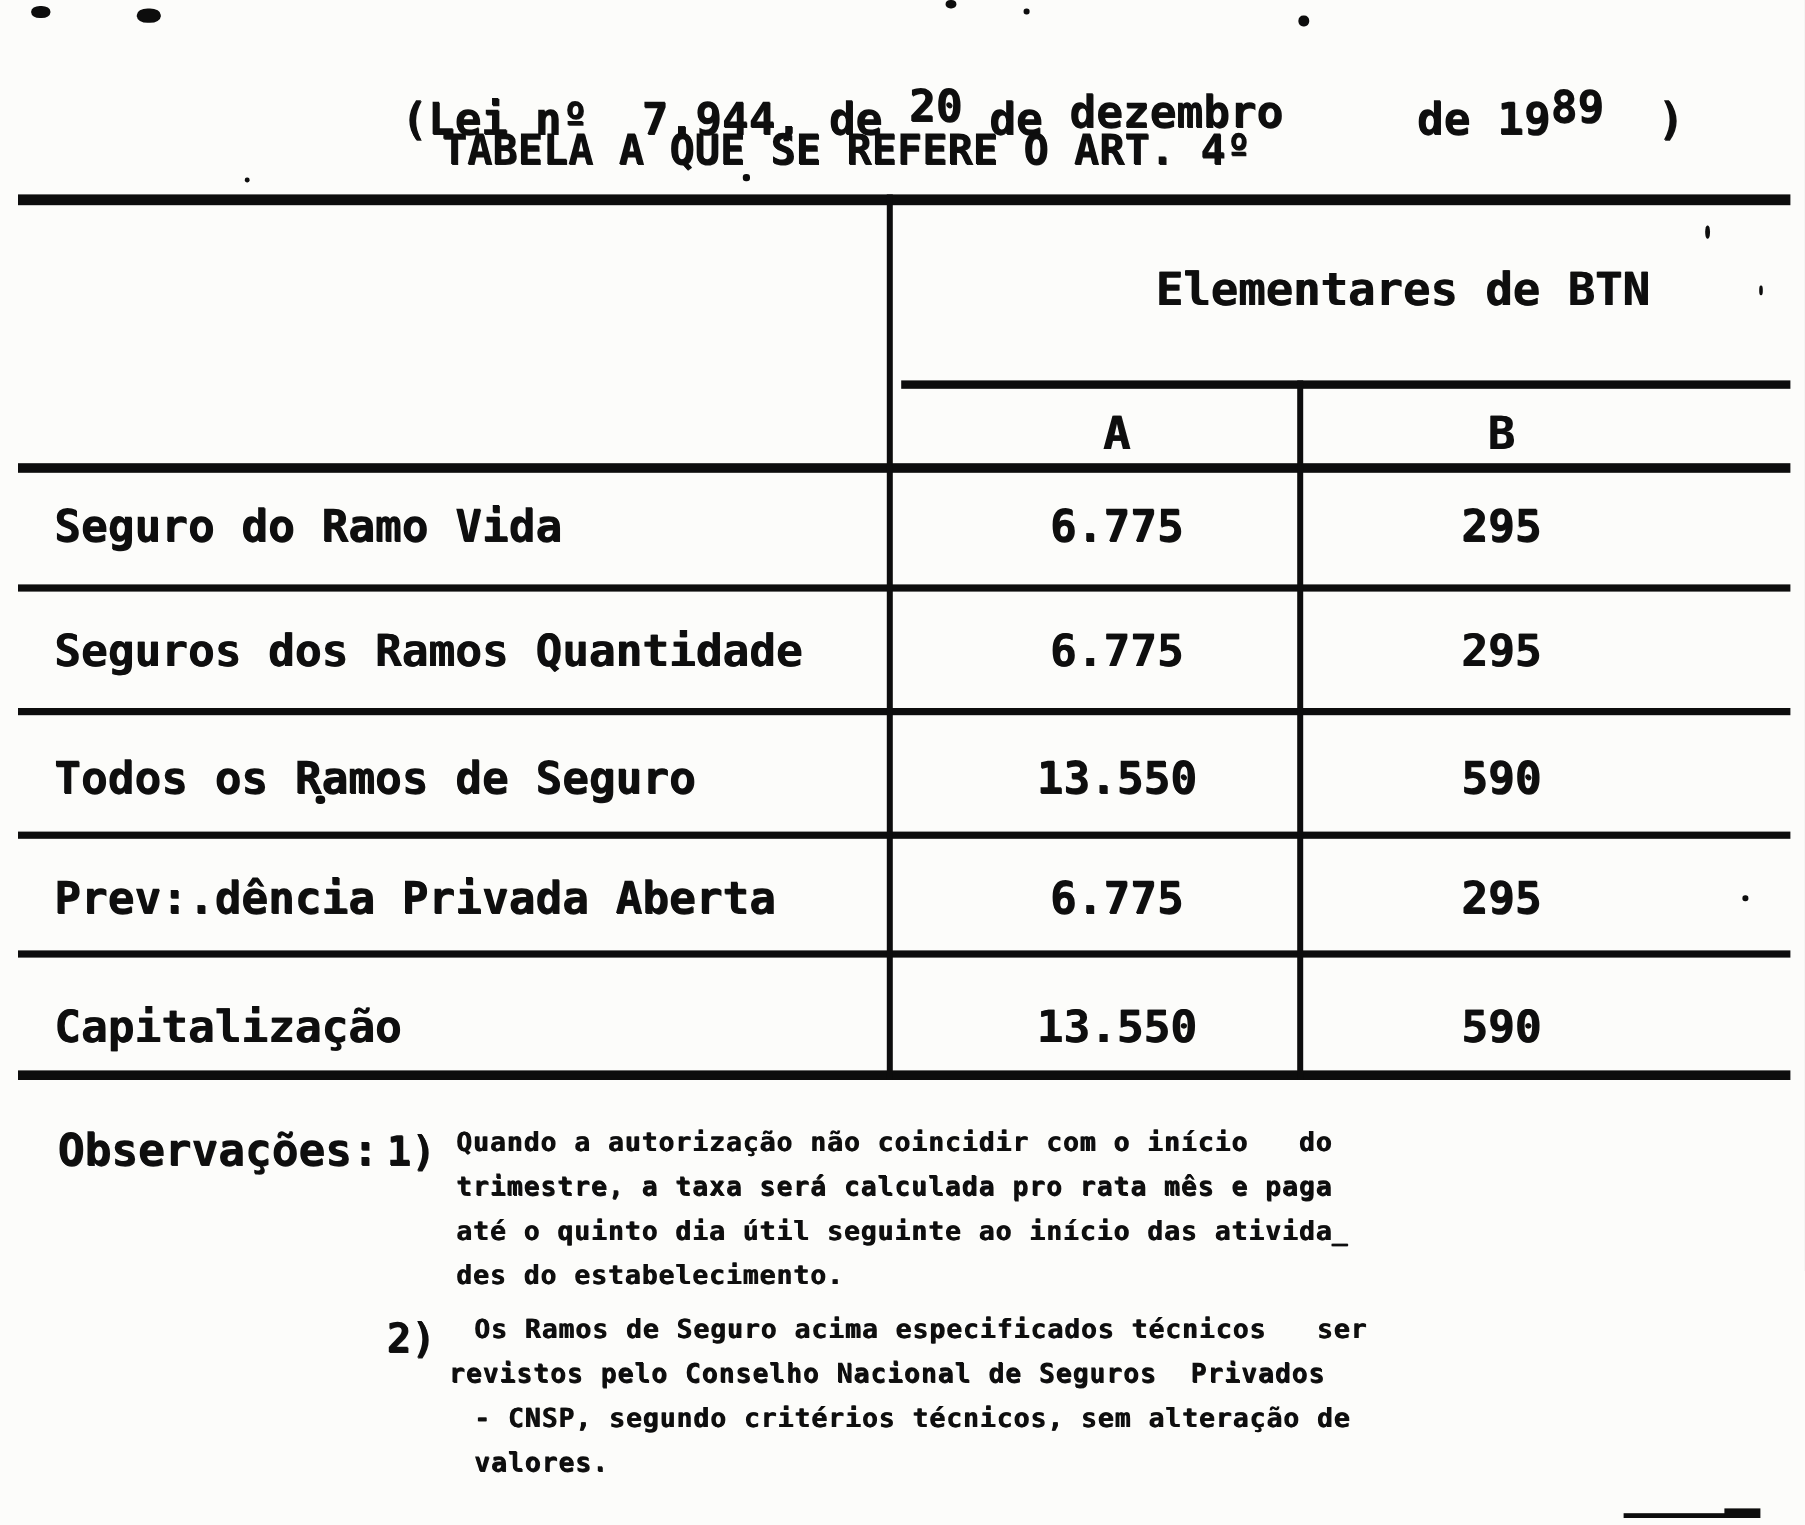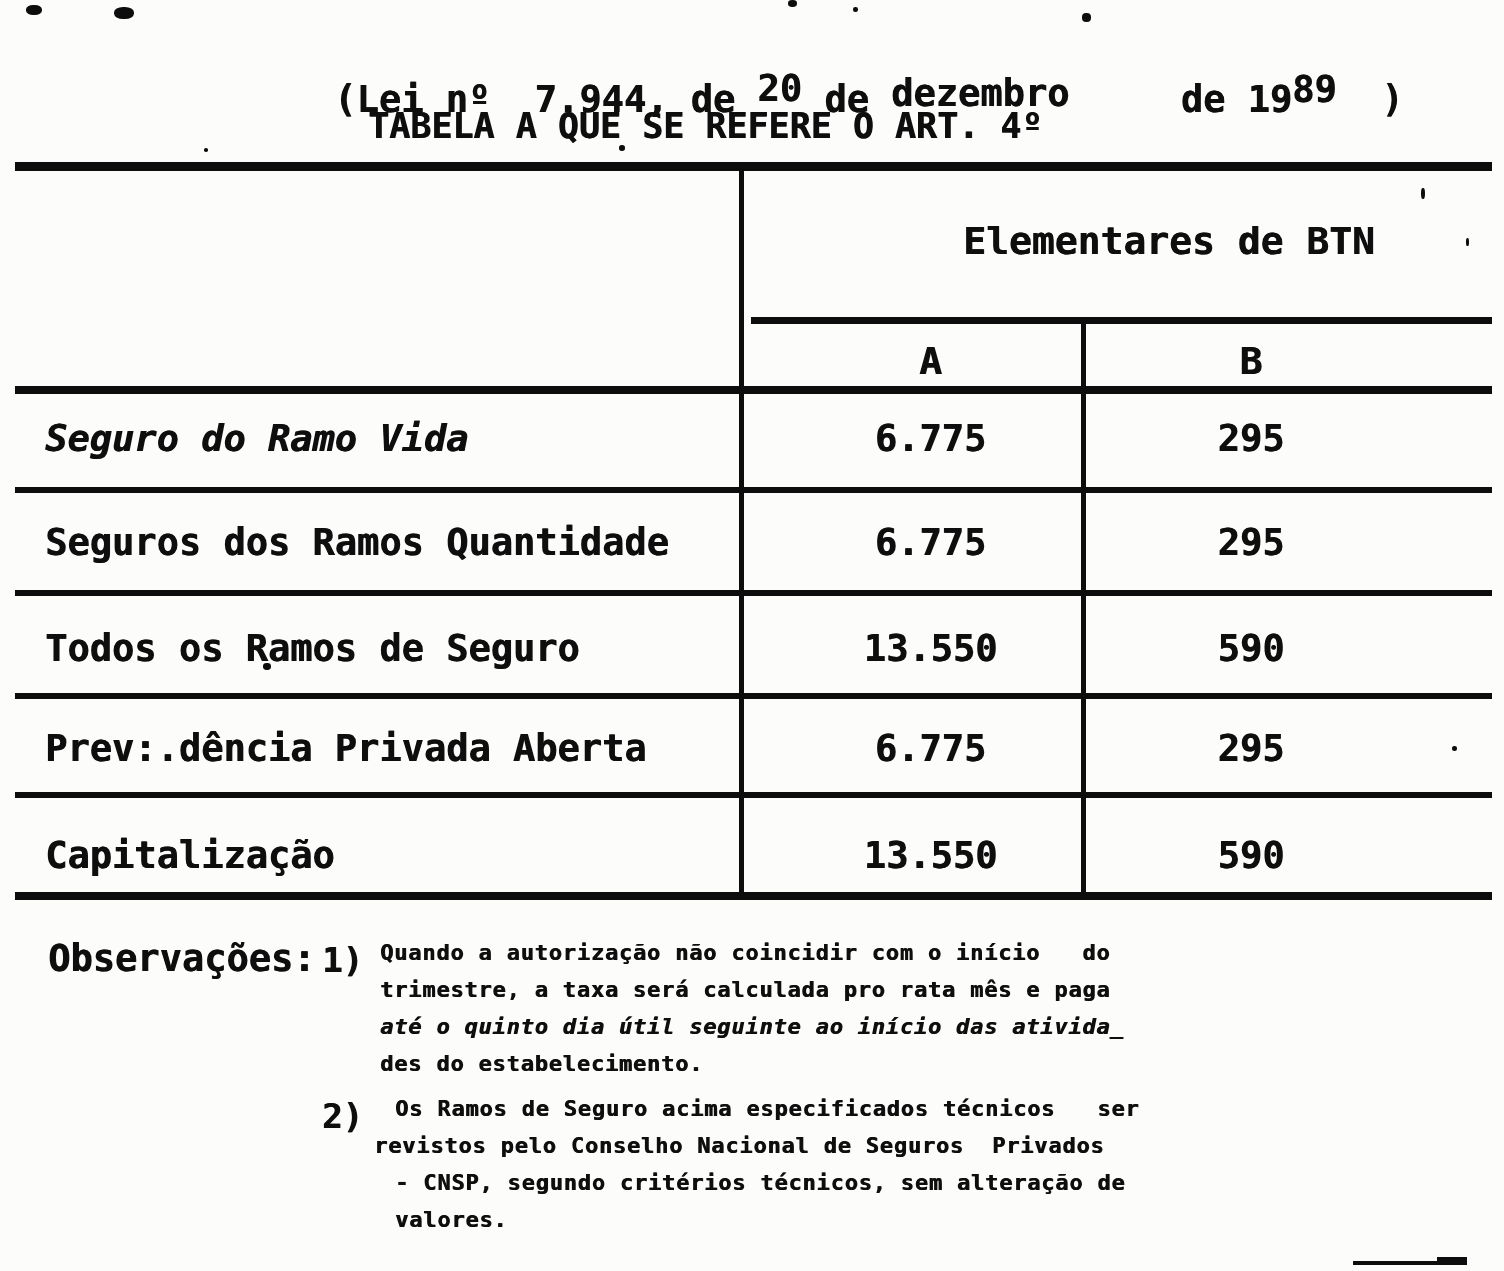--- a/index.html
+++ b/index.html
@@ -51,21 +51,21 @@
   <div class="hline" style="left:15px;top:792px;width:1477px;height:6px;"></div>
   <div class="hline" style="left:15px;top:892px;width:1477px;height:8px;"></div>
   <div class="vline" style="left:739px;top:162px;width:5px;height:738px;"></div>
   <div class="vline" style="left:1081px;top:317px;width:5px;height:583px;"></div>
 
   <div class="t fs38" style="left:963px;top:220px;">Elementares de BTN</div>
   <div class="t fs38 cellA" style="top:340px;">A</div>
   <div class="t fs38 cellB" style="top:340px;">B</div>
 
   <div>
-    <div class="t fs37" style="left:45px;top:418px;font-style:italic;">Seguro do Ramo Vida</div>
+    <div class="t fs37" style="left:45px;top:418px;">Seguro do Ramo Vida</div>
     <div class="t fs37 cellA" style="top:418px;">6.775</div>
     <div class="t fs37 cellB" style="top:418px;">295</div>
   </div>
   <div>
     <div class="t fs37" style="left:45px;top:522px;">Seguros dos Ramos Quantidade</div>
     <div class="t fs37 cellA" style="top:522px;">6.775</div>
     <div class="t fs37 cellB" style="top:522px;">295</div>
   </div>
   <div>
     <div class="t fs37" style="left:45px;top:628px;">Todos os Ramos de Seguro</div>
@@ -82,21 +82,21 @@
     <div class="t fs37 cellA" style="top:835px;">13.550</div>
     <div class="t fs37 cellB" style="top:835px;">590</div>
   </div>
 
   <div class="t fs37" style="left:48px;top:938px;">Observações:</div>
 
   <div>
     <div class="t fs34" style="left:322px;top:941px;">1)</div>
     <div class="t fs33" style="left:380px;top:941px;">Quando a autorização não coincidir com o início   do</div>
     <div class="t fs33" style="left:380px;top:978px;">trimestre, a taxa será calculada pro rata mês e paga</div>
-    <div class="t fs33" style="left:380px;top:1015px;font-style:italic;">até o quinto dia útil seguinte ao início das ativida̲</div>
+    <div class="t fs33" style="left:380px;top:1015px;">até o quinto dia útil seguinte ao início das ativida̲</div>
     <div class="t fs33" style="left:380px;top:1052px;">des do estabelecimento.</div>
   </div>
 
   <div>
     <div class="t fs34" style="left:322px;top:1097px;">2)</div>
     <div class="t fs33" style="left:395px;top:1097px;">Os Ramos de Seguro acima especificados técnicos   ser</div>
     <div class="t fs33" style="left:374px;top:1134px;">revistos pelo Conselho Nacional de Seguros  Privados</div>
     <div class="t fs33" style="left:395px;top:1171px;">- CNSP, segundo critérios técnicos, sem alteração de</div>
     <div class="t fs33" style="left:395px;top:1208px;">valores.</div>
   </div>

